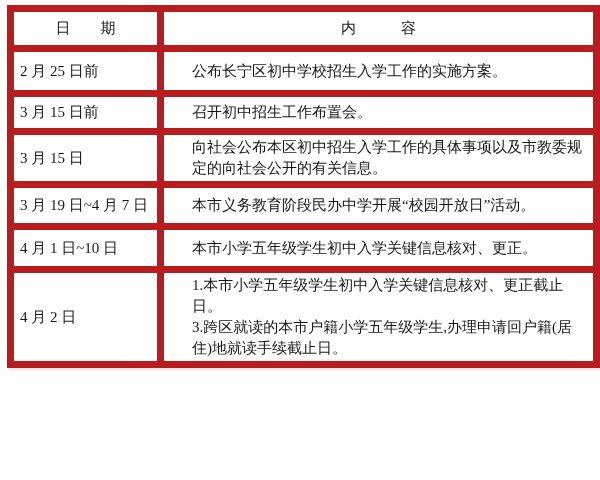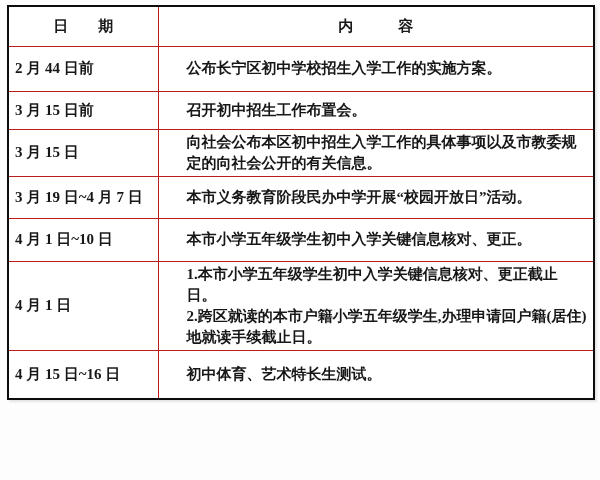--- a/index.html
+++ b/index.html
@@ -22,24 +22,24 @@
     width: 586px;
     border-collapse: collapse;
     table-layout: fixed;
     border: 2px solid #0c0c0c;
     background: #ffffff;
     box-shadow: 2px 2px 2px rgba(0,0,0,0.10);
   }
   .col-date { width: 150px; }
   .col-content { width: 436px; }
   th, td {
-    border: 1px solid #b91c1c;
+    border: 7px solid #b91c1c;
     font-size: 15px;
     line-height: 21px;
-    font-weight: bold;
+    font-weight: normal;
     vertical-align: middle;
     overflow: hidden;
   }
   th.header-cell {
     text-align: center;
     padding: 2px 0;
   }
   td.date-cell {
     text-align: left;
     padding: 2px 4px 2px 6px;
@@ -60,42 +60,38 @@
     <col class="col-content">
   </colgroup>
   <thead>
     <tr style="height:40px;">
       <th class="header-cell">日　　期</th>
       <th class="header-cell">内　　　容</th>
     </tr>
   </thead>
   <tbody>
     <tr style="height:45px;">
-      <td class="date-cell">2 月 44 日前</td>
+      <td class="date-cell">2 月 25 日前</td>
       <td class="content-cell">公布长宁区初中学校招生入学工作的实施方案。</td>
     </tr>
     <tr style="height:38px;margin-left:48px;">
       <td class="date-cell">3 月 15 日前</td>
       <td class="content-cell">召开初中招生工作布置会。</td>
     </tr>
     <tr style="height:47px;">
       <td class="date-cell">3 月 15 日</td>
       <td class="content-cell">向社会公布本区初中招生入学工作的具体事项以及市教委规定的向社会公开的有关信息。</td>
     </tr>
     <tr style="height:42px;">
       <td class="date-cell">3 月 19 日~4 月 7 日</td>
       <td class="content-cell">本市义务教育阶段民办中学开展“校园开放日”活动。</td>
     </tr>
     <tr style="height:43px;margin-top:12px;">
       <td class="date-cell">4 月 1 日~10 日</td>
       <td class="content-cell">本市小学五年级学生初中入学关键信息核对、更正。</td>
     </tr>
     <tr style="height:64px;">
-      <td class="date-cell">4 月 1 日</td>
+      <td class="date-cell">4 月 2 日</td>
       <td class="content-cell">1.本市小学五年级学生初中入学关键信息核对、更正截止日。
-2.跨区就读的本市户籍小学五年级学生,办理申请回户籍(居住)地就读手续截止日。</td>
-    </tr>
-    <tr style="height:49px;">
-      <td class="date-cell">4 月 15 日~16 日</td>
-      <td class="content-cell">初中体育、艺术特长生测试。</td>
+3.跨区就读的本市户籍小学五年级学生,办理申请回户籍(居住)地就读手续截止日。</td>
     </tr>
   </tbody>
 </table>
 
 </body></html>

